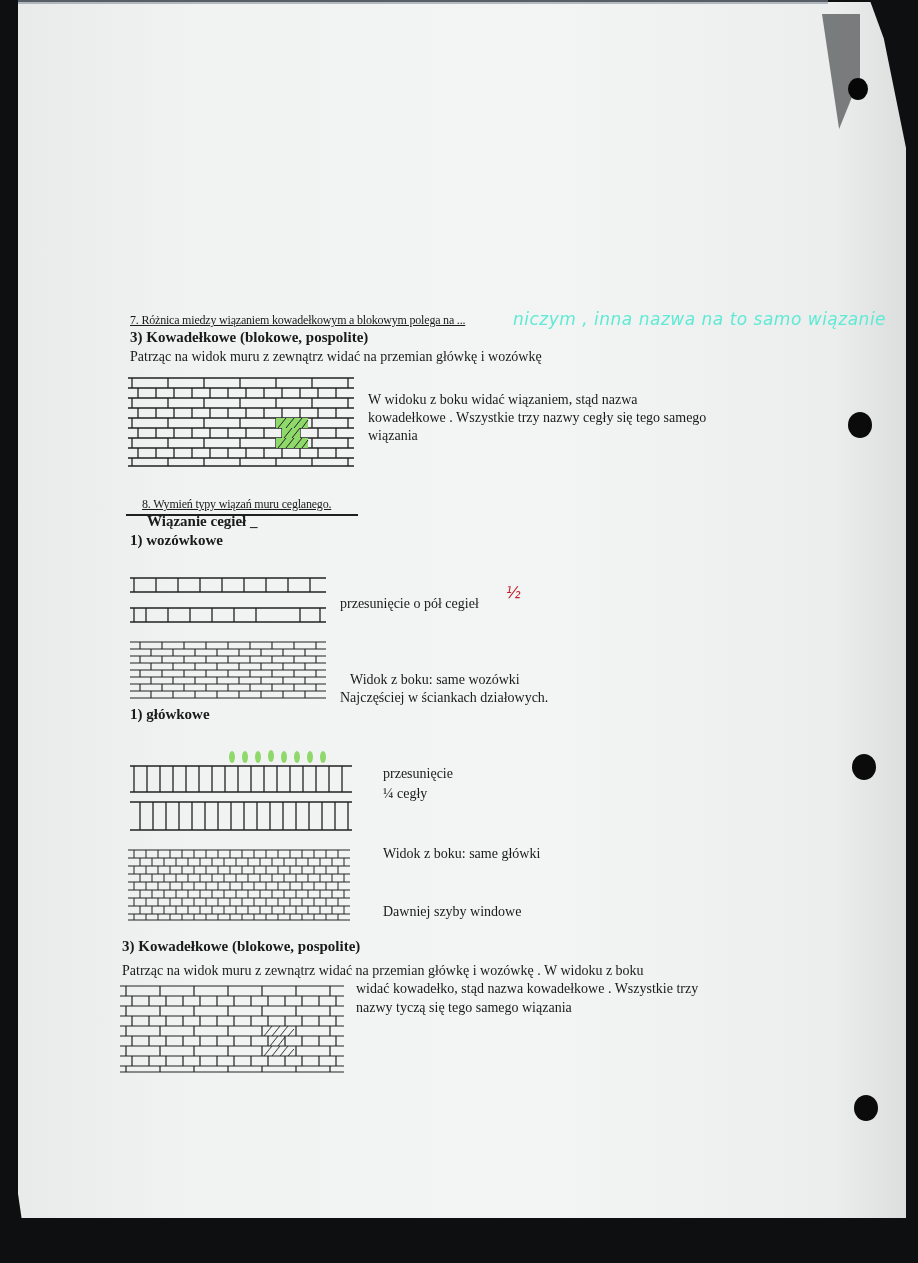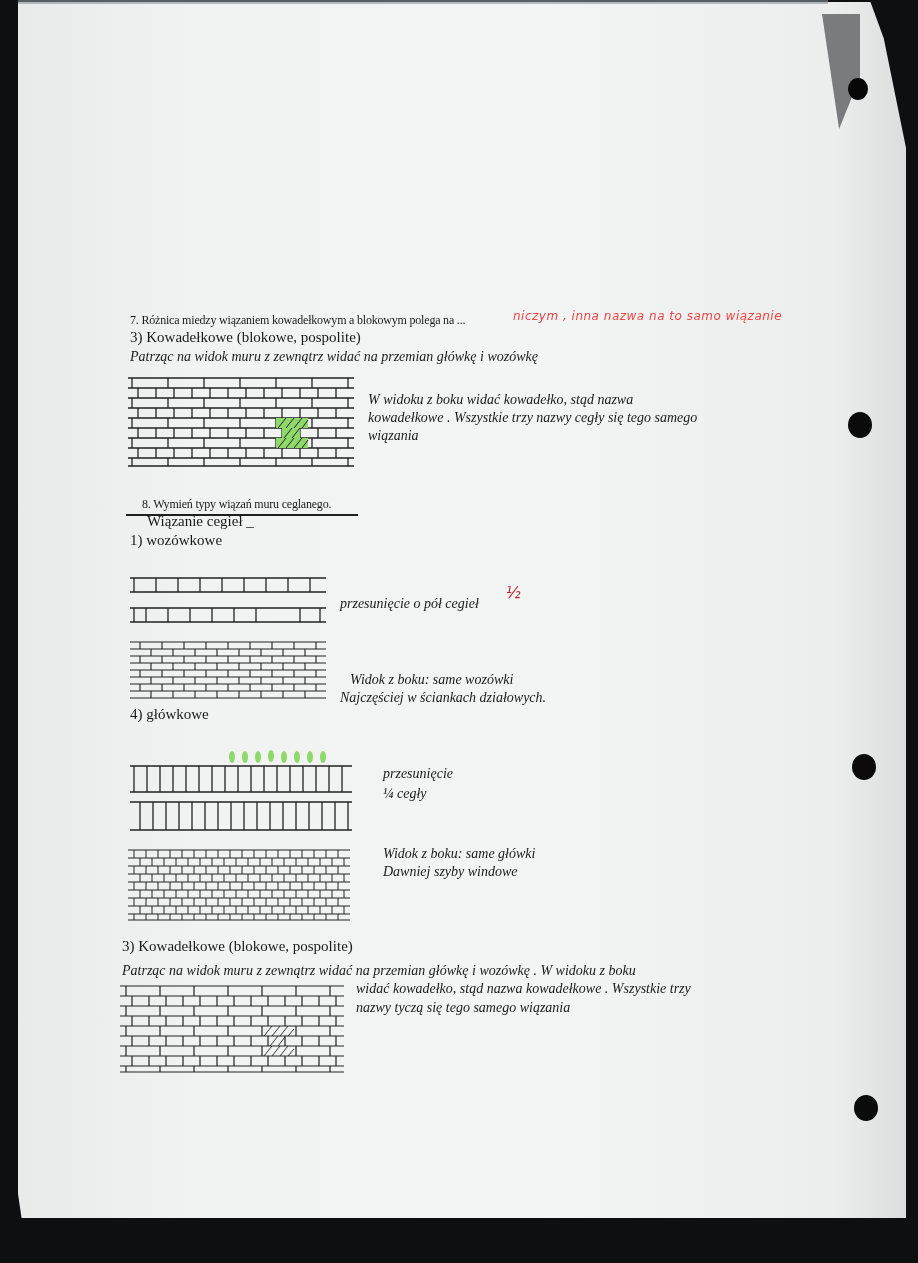--- a/index.html
+++ b/index.html
@@ -7,24 +7,24 @@
          font-family:"Liberation Serif", "DejaVu Serif", serif; color:#1a1a1a; }
   .page { position:absolute; left:18px; top:2px; width:888px; height:1216px;
           background:linear-gradient(90deg,#e9eaea 0%,#f1f2f2 20%,#f3f4f4 60%,#eceded 92%,#dcdede 100%);
           clip-path: polygon(0 0, 96% 0, 97.5% 3%, 100% 12%, 100% 100%, 0.4% 100%, 0 98%); }
   .topstrip { position:absolute; left:18px; top:0; width:810px; height:4px; background:#8a93a0; opacity:.6; }
   .hole { position:absolute; width:24px; height:26px; border-radius:50%; background:#0b0b0b; }
   .wedge { position:absolute; left:822px; top:14px; width:38px; height:115px;
            background:#6d6f70; clip-path: polygon(0 0, 100% 0, 100% 55%, 45% 100%); opacity:.9; }
   .wedge-hole { position:absolute; left:848px; top:78px; width:20px; height:22px; border-radius:50%; background:#070707; }
   .txt { position:absolute; white-space:nowrap; line-height:1.15; }
-  .q { font-size:12px; letter-spacing:-0.2px; }
-  .b { font-size:15px; }
-  .s { font-size:14px;font-style:italic; }
-  .hand { font-family:"DejaVu Sans", sans-serif; font-style:italic; font-size:12px; color:#ef4444; letter-spacing:0.5px; }
+  .q { font-size:12px; text-decoration:underline; letter-spacing:-0.2px; }
+  .b { font-size:15px;font-weight:bold; }
+  .s { font-size:14px; }
+  .hand { font-family:"DejaVu Sans", sans-serif; font-style:italic; font-size:17px; color:#5eead4; letter-spacing:0.5px; }
   .red { color:#c0202a; font-family:"DejaVu Sans", sans-serif; font-style:italic; font-size:15px; }
   .uline { position:absolute; height:2px; background:#1f1f1f; }
   svg { position:absolute; }
 </style>
 </head>
 <body>
 
 <div class="page"></div>
 <div class="topstrip"></div>
 <div class="wedge"></div>
@@ -63,21 +63,21 @@
   <g>
     <rect x="148" y="42" width="32" height="10" fill="#8fd96a"></rect>
     <rect x="154" y="52" width="18" height="10" fill="#8fd96a"></rect>
     <rect x="148" y="62" width="32" height="10" fill="#8fd96a"></rect>
     <g stroke="#222" stroke-width="1">
       <path d="M150 52l8-10 M158 52l8-10 M166 52l8-10 M174 52l6-8 M156 62l8-10 M164 62l8-10 M150 72l8-10 M158 72l8-10 M166 72l8-10 M174 72l6-8"></path>
     </g>
   </g>
 </svg>
 
-<div class="txt s" style="left:368px;top:392px">W widoku z boku widać kowadełko, stąd nazwa</div>
+<div class="txt s" style="left:368px;top:392px">W widoku z boku widać wiązaniem, stąd nazwa</div>
 <div class="txt s" style="left:368px;top:410px">kowadełkowe . Wszystkie trzy nazwy cegły się tego samego</div>
 <div class="txt s" style="left:368px;top:428px">wiązania</div>
 
 <div class="txt q" style="left:142px;top:498px">8. Wymień typy wiązań muru ceglanego.</div>
 <div class="uline" style="left:126px;top:514px;width:232px"></div>
 <div class="txt b" style="left:147px;top:513px">Wiązanie cegieł _</div>
 <div class="txt b" style="left:130px;top:532px">1) wozówkowe</div>
 
 <svg style="left:130px;top:576px" width="200" height="50" viewBox="0 0 200 50">
   <g stroke="#222" stroke-width="1.3" fill="none">
@@ -109,21 +109,21 @@
              M21 23v7 M43 23v7 M65 23v7 M87 23v7 M109 23v7 M131 23v7 M153 23v7 M175 23v7
              M10 30v7 M32 30v7 M54 30v7 M76 30v7 M98 30v7 M120 30v7 M142 30v7 M164 30v7 M186 30v7
              M21 37v7 M43 37v7 M65 37v7 M87 37v7 M109 37v7 M131 37v7 M153 37v7 M175 37v7
              M10 44v7 M32 44v7 M54 44v7 M76 44v7 M98 44v7 M120 44v7 M142 44v7 M164 44v7 M186 44v7
              M21 51v7 M43 51v7 M65 51v7 M87 51v7 M109 51v7 M131 51v7 M153 51v7 M175 51v7"></path>
   </g>
 </svg>
 <div class="txt s" style="left:350px;top:672px">Widok z boku: same wozówki</div>
 <div class="txt s" style="left:340px;top:690px">Najczęściej w ściankach działowych.</div>
 
-<div class="txt b" style="left:130px;top:706px">4) główkowe</div>
+<div class="txt b" style="left:130px;top:706px">1) główkowe</div>
 
 <svg style="left:228px;top:748px" width="100" height="16" viewBox="0 0 100 16">
   <g fill="#8fd96a">
     <ellipse cx="4" cy="9" rx="3" ry="6"></ellipse>
       <ellipse cx="17" cy="9" rx="3" ry="6"></ellipse>
     <ellipse cx="30" cy="9" rx="3" ry="6"></ellipse>
       <ellipse cx="43" cy="8" rx="3" ry="6"></ellipse>
     <ellipse cx="56" cy="9" rx="3" ry="6"></ellipse>
       <ellipse cx="69" cy="9" rx="3" ry="6"></ellipse>
     <ellipse cx="82" cy="9" rx="3" ry="6"></ellipse>
@@ -160,21 +160,21 @@
              M6 18v8 M18 18v8 M30 18v8 M42 18v8 M54 18v8 M66 18v8 M78 18v8 M90 18v8 M102 18v8 M114 18v8 M126 18v8 M138 18v8 M150 18v8 M162 18v8 M174 18v8 M186 18v8 M198 18v8 M210 18v8
              M12 26v8 M24 26v8 M36 26v8 M48 26v8 M60 26v8 M72 26v8 M84 26v8 M96 26v8 M108 26v8 M120 26v8 M132 26v8 M144 26v8 M156 26v8 M168 26v8 M180 26v8 M192 26v8 M204 26v8 M216 26v8
              M6 34v8 M18 34v8 M30 34v8 M42 34v8 M54 34v8 M66 34v8 M78 34v8 M90 34v8 M102 34v8 M114 34v8 M126 34v8 M138 34v8 M150 34v8 M162 34v8 M174 34v8 M186 34v8 M198 34v8 M210 34v8
              M12 42v8 M24 42v8 M36 42v8 M48 42v8 M60 42v8 M72 42v8 M84 42v8 M96 42v8 M108 42v8 M120 42v8 M132 42v8 M144 42v8 M156 42v8 M168 42v8 M180 42v8 M192 42v8 M204 42v8 M216 42v8
              M6 50v8 M18 50v8 M30 50v8 M42 50v8 M54 50v8 M66 50v8 M78 50v8 M90 50v8 M102 50v8 M114 50v8 M126 50v8 M138 50v8 M150 50v8 M162 50v8 M174 50v8 M186 50v8 M198 50v8 M210 50v8
              M12 58v8 M24 58v8 M36 58v8 M48 58v8 M60 58v8 M72 58v8 M84 58v8 M96 58v8 M108 58v8 M120 58v8 M132 58v8 M144 58v8 M156 58v8 M168 58v8 M180 58v8 M192 58v8 M204 58v8 M216 58v8
              M6 66v6 M18 66v6 M30 66v6 M42 66v6 M54 66v6 M66 66v6 M78 66v6 M90 66v6 M102 66v6 M114 66v6 M126 66v6 M138 66v6 M150 66v6 M162 66v6 M174 66v6 M186 66v6 M198 66v6 M210 66v6"></path>
   </g>
 </svg>
 <div class="txt s" style="left:383px;top:846px">Widok z boku: same główki</div>
-<div class="txt s" style="left:383px;top:864px">Dawniej szyby windowe</div>
+<div class="txt s" style="left:383px;top:904px">Dawniej szyby windowe</div>
 
 <div class="txt b" style="left:122px;top:938px">3) Kowadełkowe (blokowe, pospolite)</div>
 <div class="txt s" style="left:122px;top:963px">Patrząc na widok muru z zewnątrz widać na przemian główkę i wozówkę . W widoku z boku</div>
 <div class="txt s" style="left:356px;top:981px">widać kowadełko, stąd nazwa kowadełkowe . Wszystkie trzy</div>
 <div class="txt s" style="left:356px;top:1000px">nazwy tyczą się tego samego wiązania</div>
 
 <svg style="left:120px;top:984px" width="228" height="90" viewBox="0 0 228 90">
   <g stroke="#222" stroke-width="1.2" fill="none">
     <line x1="0" y1="2" x2="224" y2="2"></line>
       <line x1="0" y1="12" x2="224" y2="12"></line>

